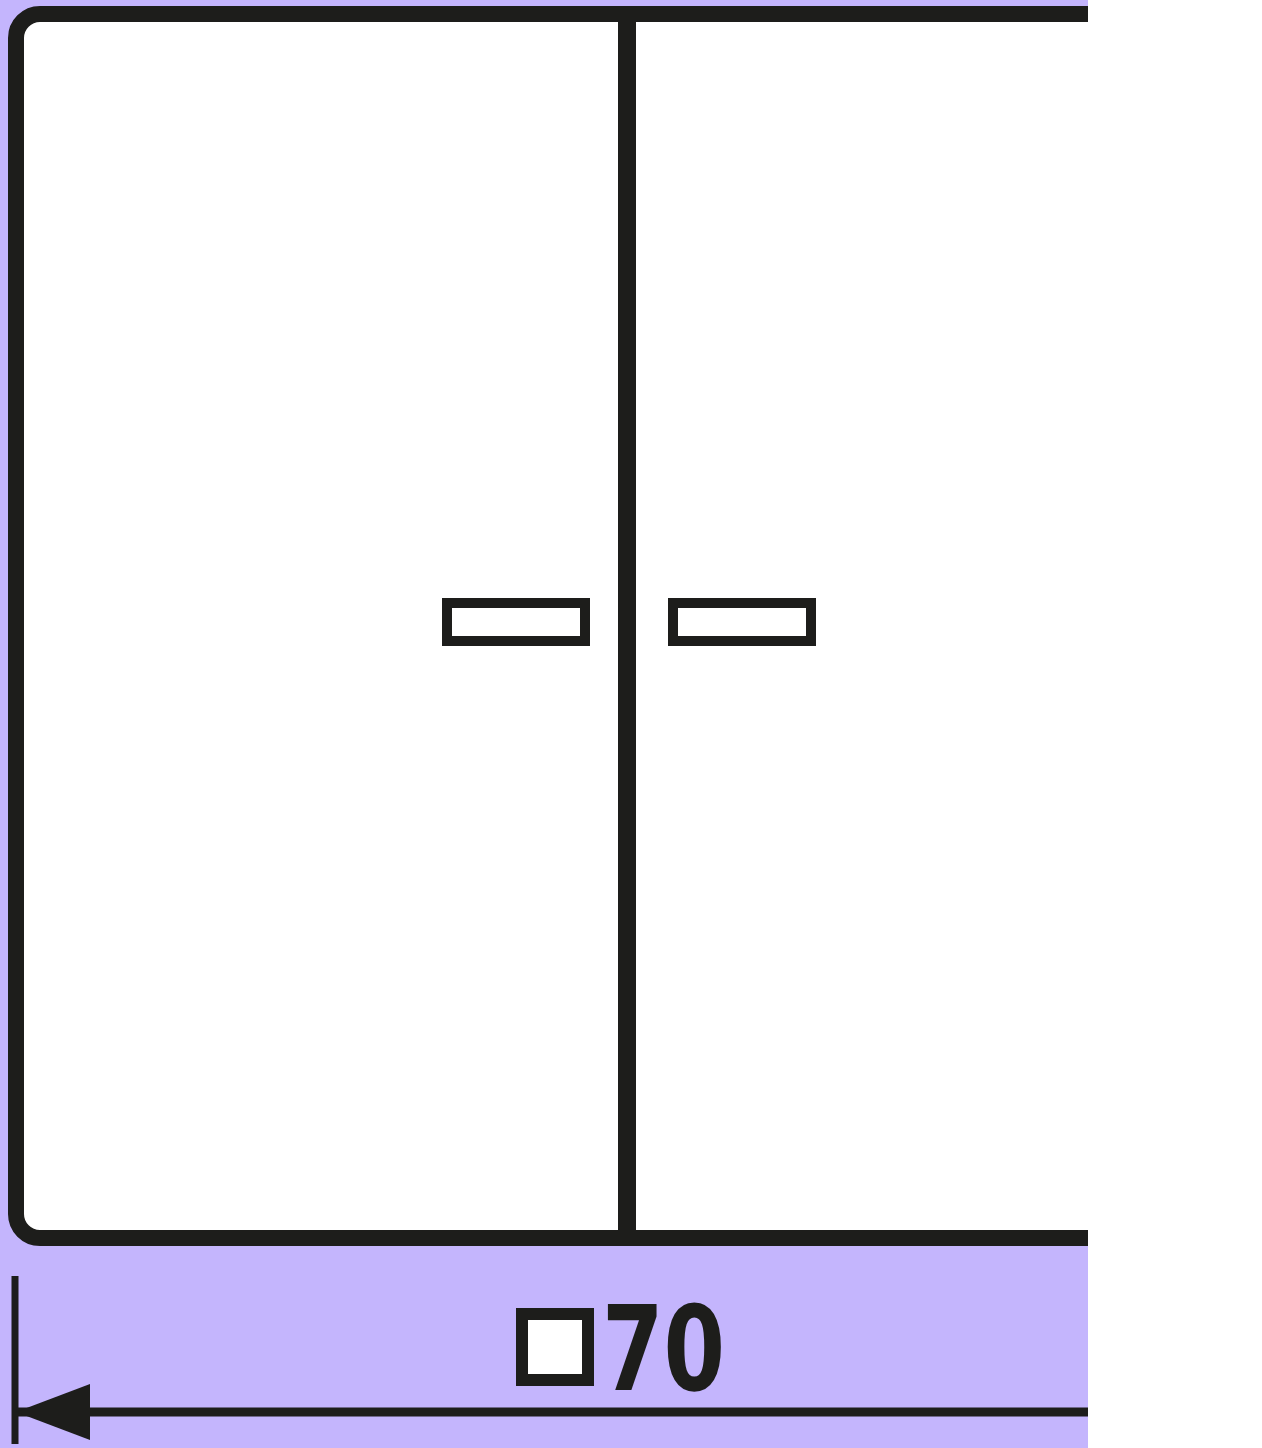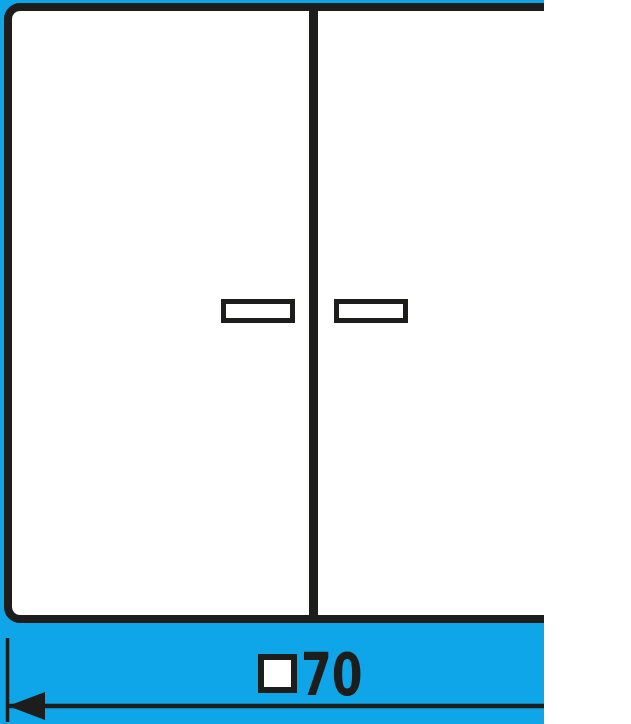--- a/index.html
+++ b/index.html
@@ -5,21 +5,21 @@
   html, body {
     margin: 0;
     padding: 0;
     background: #ffffff;
     font-family: "DejaVu Sans", sans-serif;
   }
   .canvas {
     position: relative;
     width: 544px;
     height: 724px;
-    background: #0ea5e9;
+    background: #c4b5fd;
     overflow: hidden;
   }
   
   .plate {
     position: absolute;
     left: 4px;
     top: 3px;
     width: 618px;
     height: 620px;
     box-sizing: border-box;

